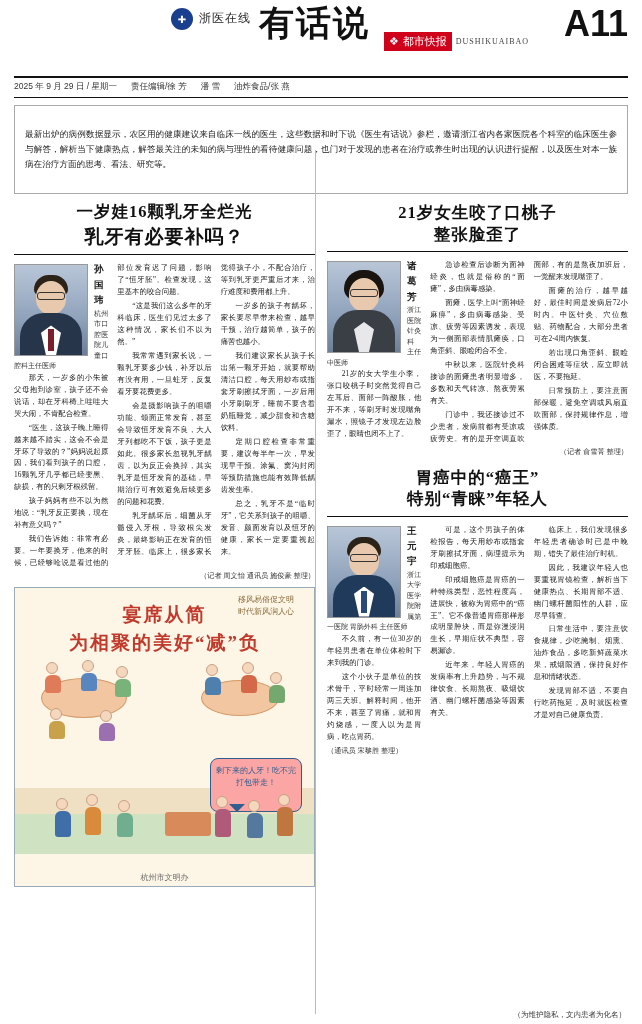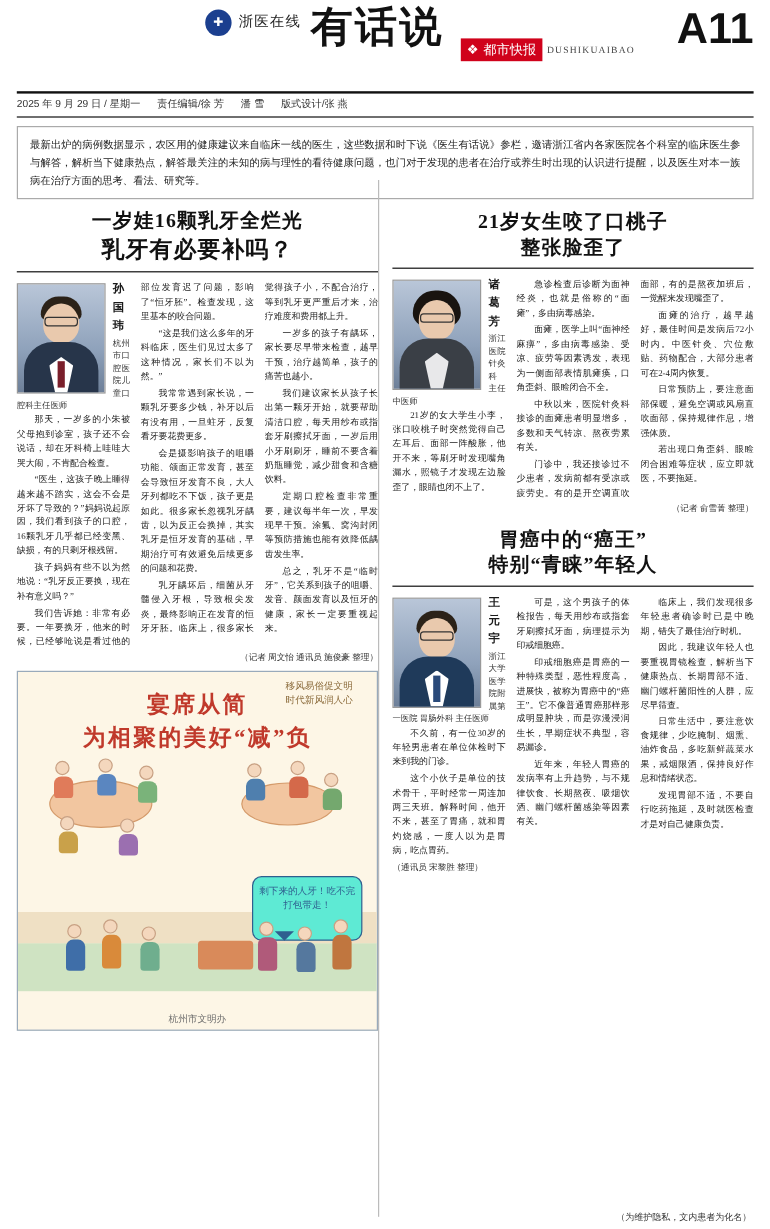--- a/index.html
+++ b/index.html
@@ -44,21 +44,21 @@
 
   .byline-rule { border-top:2px solid #111; margin-top:2px; }
   .byline {
     display:flex; gap:14px; font-size:8.5px; color:#333; padding:3px 0 4px 0;
     font-family:"Liberation Sans",sans-serif;
     border-bottom:1px solid #111;
   }
 
   
   .intro {
-    border:1px solid #aaa; margin-top:7px; padding:7px 10px;
+    border:1px solid #aaa; margin-top:7px; padding:21px 10px;
     font-size:8.6px; line-height:1.75; color:#222; text-align:justify;
   }
 
   
   .content { display:flex; gap:12px; margin-top:8px; }
   .col-left { width:50%; position:relative; }
   .col-right { width:50%; position:relative; }
   .vdiv {
     position:absolute; left:315px; top:150px; bottom:10px; width:1px; background:#bbb;
   }
@@ -99,21 +99,21 @@
   .il-t1 { font-size:19px; letter-spacing:2px; }
   .il-t2 { font-size:19px; letter-spacing:2px; margin-top:2px;}
   .il-scene { position:absolute; left:0; right:0; top:74px; bottom:18px; }
   .tbl { position:absolute; border-radius:50%; background:#f2c6a0; border:1px solid #d49a6a;}
   .chairbox { position:absolute; background:#d98a5a; border-radius:3px;}
   .person { position:absolute; width:14px; }
   .person .ph { width:12px;height:12px;border-radius:50%; background:#f4d7bd; border:1px solid #c8a184; margin:0 auto;}
   .person .pb { width:16px;height:18px;border-radius:6px 6px 3px 3px; margin:1px auto 0; }
   .bubble {
     position:absolute; left:195px; top:96px; width:92px; height:54px;
-    border:1.6px solid #2f5f8f; border-radius:8px; background:#5eead4;
+    border:1.6px solid #2f5f8f; border-radius:8px; background:#fca5a5;
     font-size:8px; color:#2f5f8f; padding:6px 5px; line-height:1.5; text-align:center;
   }
   .bubble:after{content:"";position:absolute;left:18px;bottom:-9px;border:8px solid transparent;border-top-color:#2f5f8f;}
   .il-foot { position:absolute; bottom:3px; left:0; right:0; text-align:center; font-size:8px; color:#6b6b6b;}
   .green-band { position:absolute; left:0; right:0; bottom:14px; height:40px; background:#cfe3c2; }
   .floor { position:absolute; left:0; right:0; bottom:54px; height:26px; background:#efe0c4;}
 
   
   .block2 { margin-top:10px; }
   .headline3 { font-size:16.5px; font-weight:bold; letter-spacing:1px; text-align:center; line-height:1.3;}
@@ -154,21 +154,21 @@
     <div class="mh-right">
       <div class="pagenum">A11</div>
     </div>
   </div>
 
   <div class="byline-rule"></div>
   <div class="byline">
     <span>2025 年 9 月 29 日 / 星期一</span>
     <span>责任编辑/徐 芳</span>
     <span>潘 雪</span>
-    <span>版式设计/张 燕</span>
+    <span>油炸食品/张 燕</span>
   </div>
 
   <div class="intro">最新出炉的病例数据显示，农区用的健康建议来自临床一线的医生，这些数据和时下说《医生有话说》参栏，邀请浙江省内各家医院各个科室的临床医生参与解答，解析当下健康热点，解答最关注的未知的病与理性的看待健康问题，也门对于发现的患者在治疗或养生时出现的认识进行提醒，以及医生对本一族病在治疗方面的思考、看法、研究等。</div>
 
   <div class="content">
     <div class="vdiv"></div>
 
     <div class="col-left">
       <div class="headline1">一岁娃16颗乳牙全烂光</div>
       <div class="headline2">乳牙有必要补吗？</div>
@@ -302,22 +302,22 @@
           </div>
           <div class="docname">诸葛芳</div>
           <div class="docmeta">浙江医院针灸科 主任中医师</div>
         </div>
         <p>21岁的女大学生小李，张口咬桃子时突然觉得自己左耳后、面部一阵酸胀，他开不来，等刷牙时发现嘴角漏水，照镜子才发现左边脸歪了，眼睛也闭不上了。</p>
         <p>急诊检查后诊断为面神经炎，也就是俗称的“面瘫”，多由病毒感染。</p>
         <p>面瘫，医学上叫“面神经麻痹”，多由病毒感染、受凉、疲劳等因素诱发，表现为一侧面部表情肌瘫痪，口角歪斜、眼睑闭合不全。</p>
         <p>中秋以来，医院针灸科接诊的面瘫患者明显增多，多数和天气转凉、熬夜劳累有关。</p>
         <p>门诊中，我还接诊过不少患者，发病前都有受凉或疲劳史。有的是开空调直吹面部，有的是熬夜加班后，一觉醒来发现嘴歪了。</p>
         <p>面瘫的治疗，越早越好，最佳时间是发病后72小时内。中医针灸、穴位敷贴、药物配合，大部分患者可在2-4周内恢复。</p>
+        <p>若出现口角歪斜、眼睑闭合困难等症状，应立即就医，不要拖延。</p>
         <p>日常预防上，要注意面部保暖，避免空调或风扇直吹面部，保持规律作息，增强体质。</p>
-        <p>若出现口角歪斜、眼睑闭合困难等症状，应立即就医，不要拖延。</p>
       </div>
       <div class="sign">（记者 俞雪菁 整理）</div>
 
       <div class="block2">
         <div class="headline4">胃癌中的“癌王”</div>
         <div class="headline4">特别“青睐”年轻人</div>
         <div class="hr-thin"></div>
 
         <div class="cols3">
           <div style="break-inside:avoid;">

